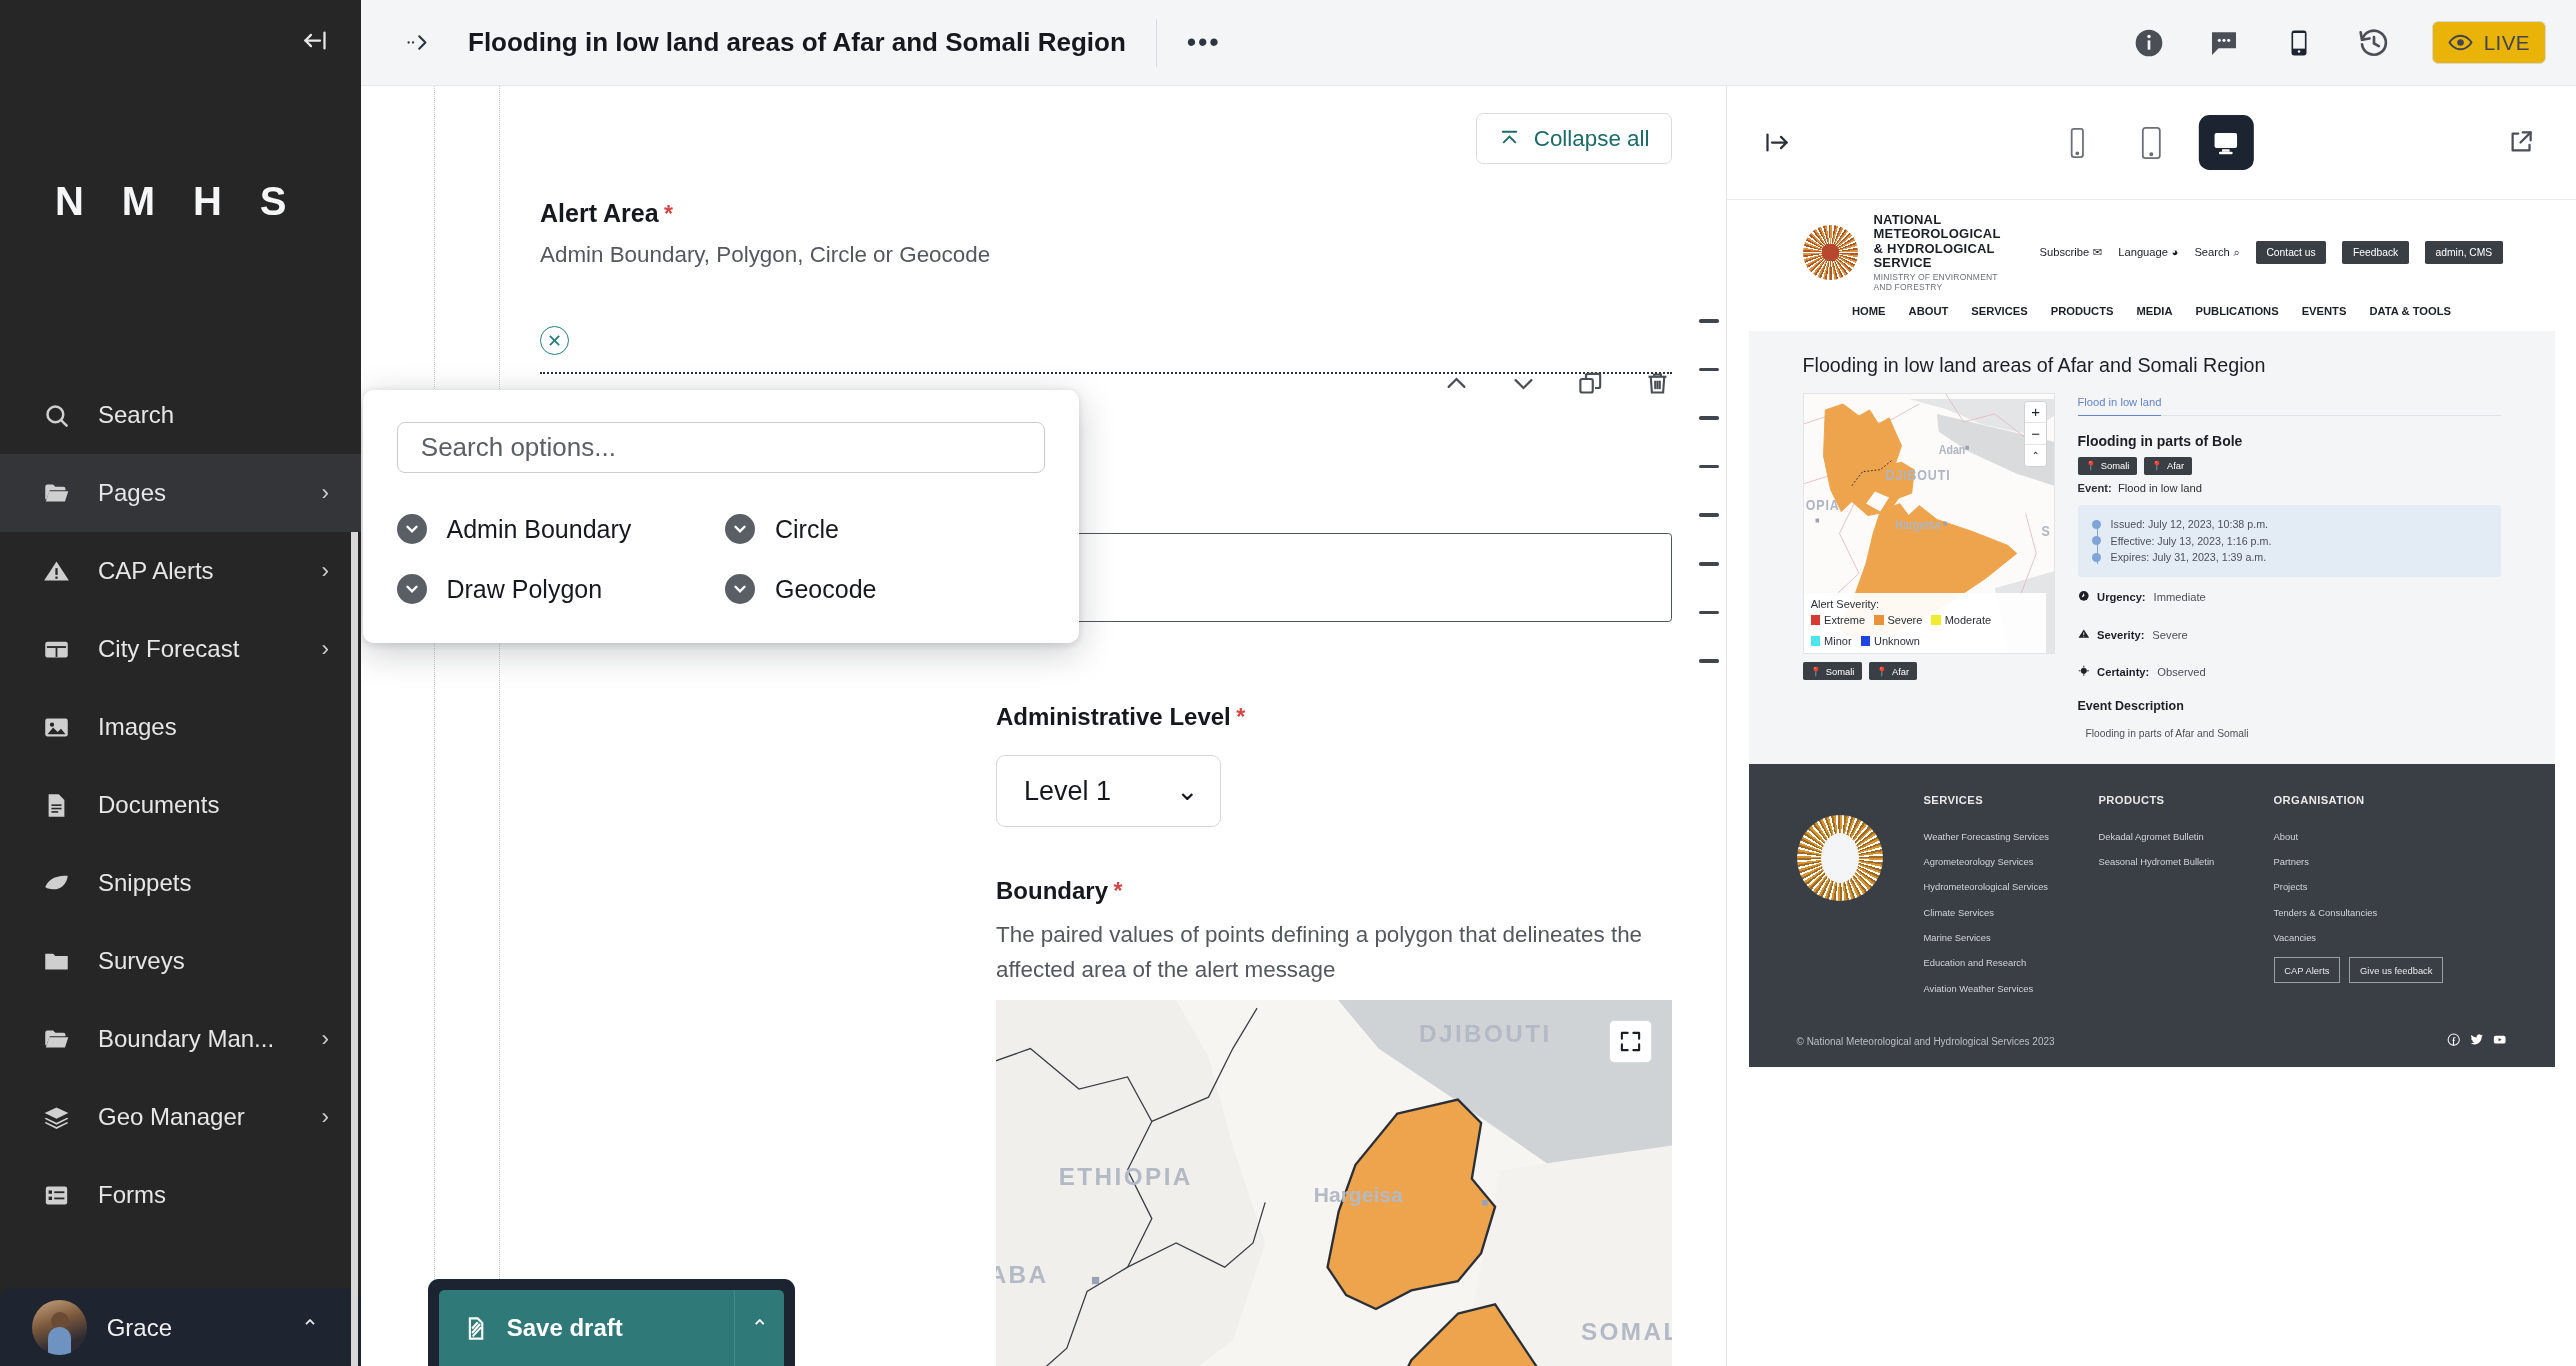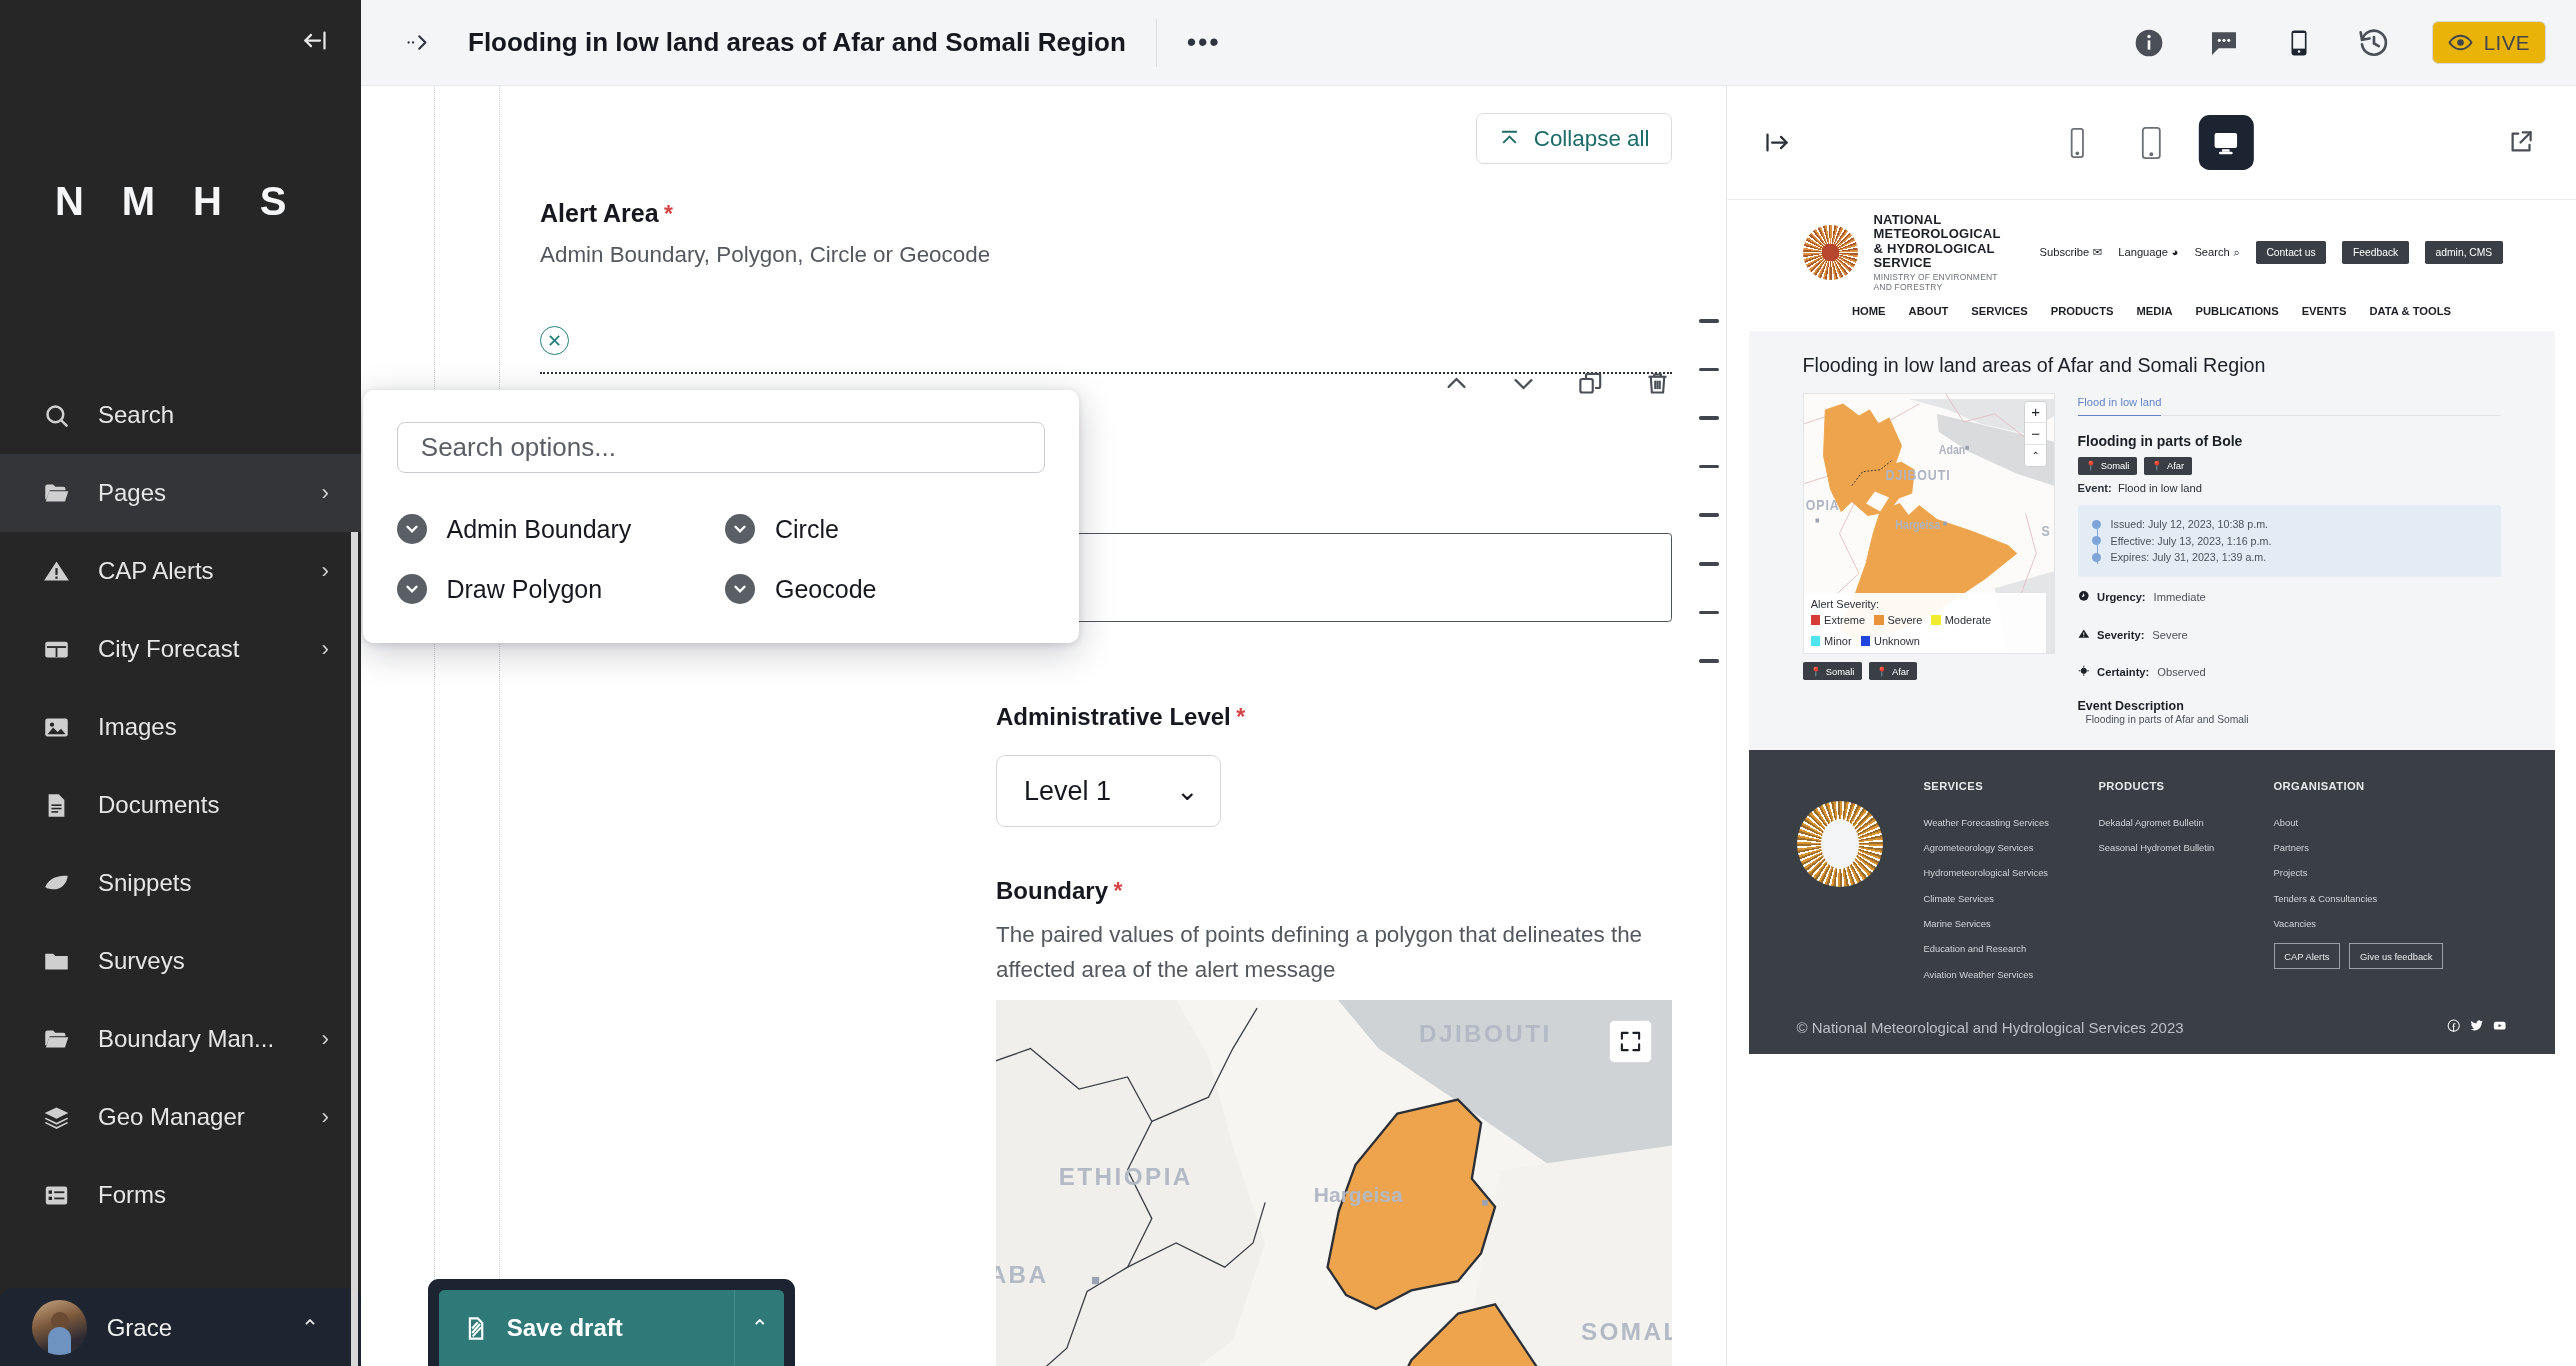--- a/index.html
+++ b/index.html
@@ -277,40 +277,40 @@
     background:#e3ebf5; border-radius: 3.6px; padding: 11.6px 14.3px; margin-top: 10.7px;
     position:relative;
   }
   .pv-times .line { position:absolute; left: 19px; top: 15px; bottom: 12.5px; width: 1.8px; background:#7fa5d8; }
   .pv-time { font-size: 10.7px; color:#4c5159; display:flex; align-items:center; gap: 9.8px; padding: 2.2px 0; }
   .pv-time .dotm { width: 9px; height:9px; border-radius:50%; background:#7fa5d8; flex:0 0 9px; z-index:2; }
   .pv-meta { margin-top: 13.4px; display:flex; flex-direction:column; gap: 24px; }
   .pv-mrow { display:flex; align-items:center; gap: 8px; font-size: 11.2px; color:#4c5159; }
   .pv-mrow b { color:#1b1f26; }
   .pv-h3 { font-size: 12.5px; font-weight:700; color:#1b1f26; margin-top: 19.7px; }
-  .pv-desc { font-size: 10.3px; color:#4c5159; margin-top: 1px; padding-left: 8px; }
+  .pv-desc { font-size: 10.3px; color:#4c5159; margin-top: 15px; padding-left: 8px; }
 
   .site-footer { background:#3a3f46; padding: 30px 48px 18px 48px; color:#e8e9ea; }
   .sf-row { display:flex; gap: 41px; }
   .sf-logo {
     width: 86px; height: 86px; flex:0 0 86px; border-radius:50%;
     background: repeating-conic-gradient(#d9932f 0deg 3deg, #ffffff 3deg 6deg, #9c6b2a 6deg 9deg);
     position:relative; margin-top: 21.5px;
   }
   .sf-logo::after {
     content:""; position:absolute; left:24px; top:18px; width:38px; height:50px;
     background:#f4f5f7; border-radius:50%;
   }
   .sf-col { min-width: 134px; }
   .sf-h { font-size: 11.2px; font-weight:700; letter-spacing:0.4px; margin-bottom: 25px; }
   .sf-col a { display:block; font-size: 9.4px; color:#d2d4d7; margin-bottom: 14.3px; cursor:pointer; }
   .sf-btns { display:flex; gap: 9px; margin-top: 12.5px; }
   .sf-btn { border:0.9px solid #9ba0a6; font-size: 9.4px; padding: 6.3px 9.8px; cursor:pointer; }
   .sf-bottom { display:flex; align-items:center; margin-top: 25px; }
-  .sf-copy { font-size: 15px; color:#bcbfc3; }
+  .sf-copy { font-size: 10px; color:#bcbfc3; }
   .sf-social { margin-left:auto; display:flex; gap: 9.8px; color:#fff; }
 </style>
 </head>
 <body>
 
 <div class="app">
 
   <aside class="sidebar">
     <div class="sb-collapse">
       <svg width="27" height="27" viewBox="0 0 24 24" fill="none" stroke="currentColor" stroke-width="2" stroke-linecap="round" stroke-linejoin="round">

